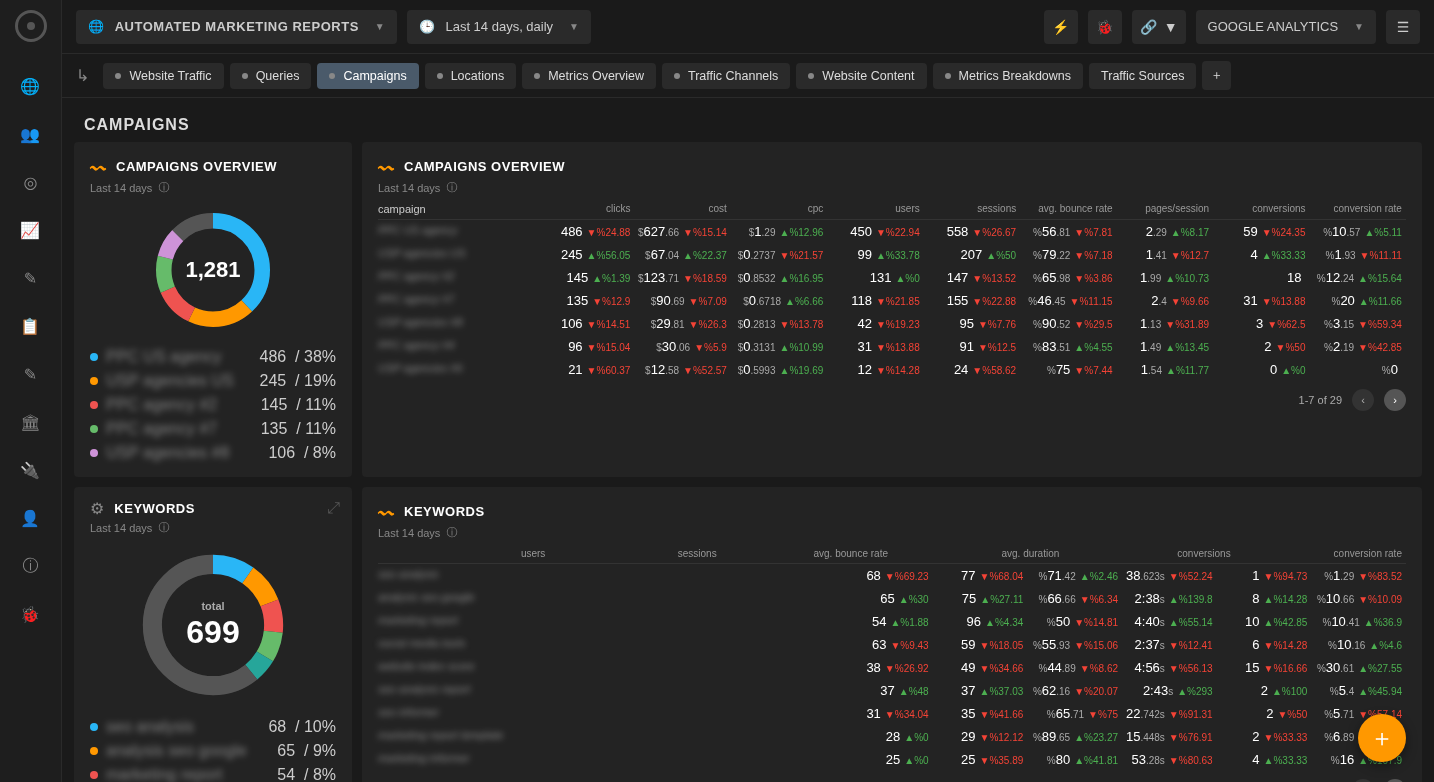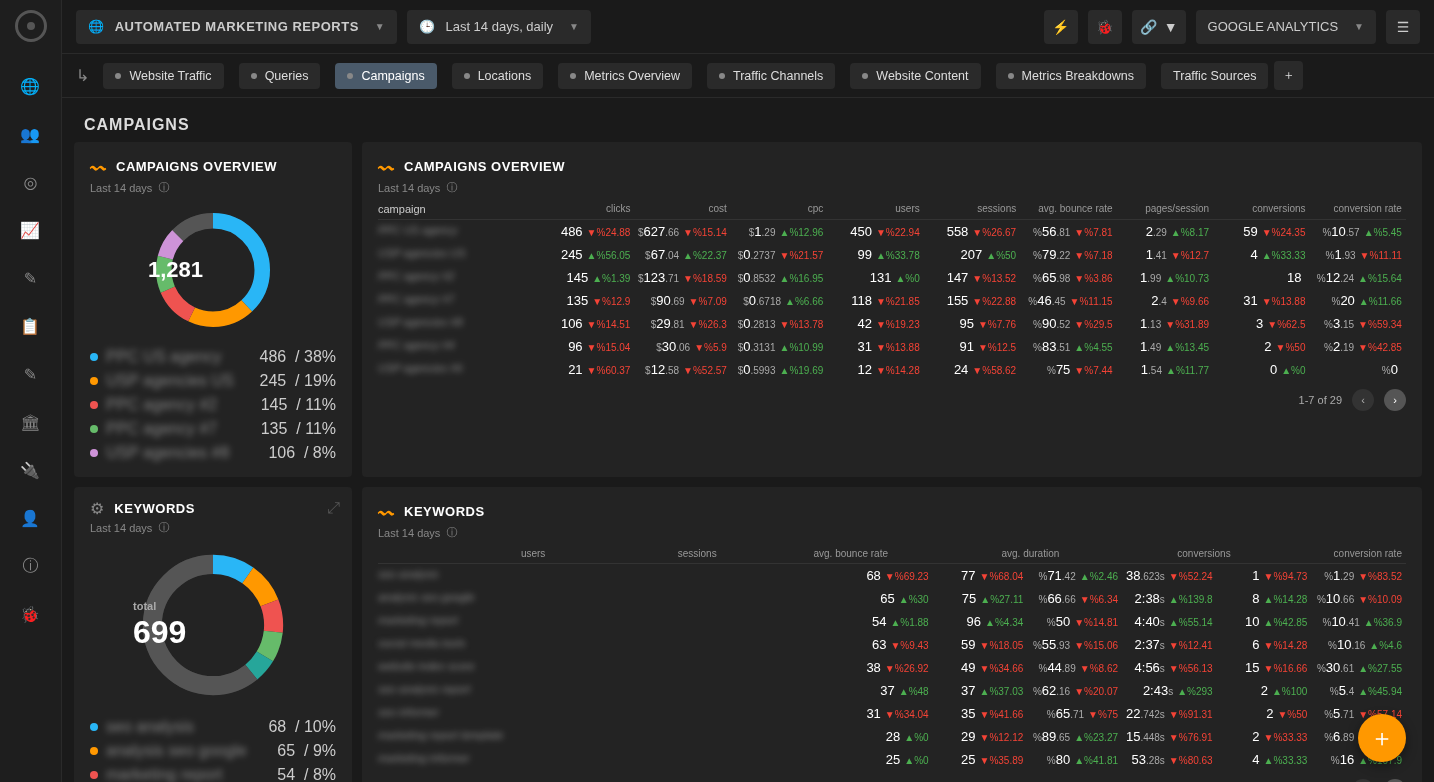--- a/index.html
+++ b/index.html
@@ -105,21 +105,21 @@
 .card.big { flex: 1; overflow:hidden; }
 .card-head { display:flex; align-items:center; gap:10px; margin-bottom:2px; }
 .card-title { font-size: 13px; font-weight: 600; color: #ffffff; letter-spacing: 0.5px; }
 .card-sub { font-size: 11px; color: #888; margin-bottom: 8px; display:flex; align-items:center; gap:6px; }
 .card-icon { color: #ff9800; }
 .donut-wrap { display:flex; flex-direction:column; align-items:center; margin: 10px 0; }
 .donut { position: relative; width: 130px; height: 130px; }
 .donut svg { transform: rotate(-90deg); }
 .donut-center {
   position:absolute; inset:0;
-  display:flex; flex-direction:column; justify-content:center;
+  display:flex; flex-direction:column; align-items:center; justify-content:center;
   font-size: 22px; font-weight:700; color:#fff;
 }
 .donut-center .lbl { font-size:11px; color:#aaa; font-weight:700; margin-bottom:2px; }
 .legend { width:100%; font-size:16px; color:#aaa; margin-top:8px; }
 .legend-row { display:flex; align-items:center; gap:8px; padding:3px 0; }
 .legend-dot { width:8px; height:8px; border-radius:50%; }
 .legend-label { flex:1; filter: blur(3px); opacity:0.7; }
 .legend-val { color:#ccc; }
 .tbl { width:100%; font-size:11.5px; }
 .tbl-head { display:flex; color:#999; font-size:10px; border-bottom:1px solid #333; padding-bottom:4px; margin-top:4px; }
@@ -198,21 +198,21 @@
       </div>
       <div class="dropdown">
         <span>GOOGLE ANALYTICS</span>
         <span class="chev">▼</span>
       </div>
       <div class="iconbtn">☰</div>
     </div>
 
     <div class="tabsrow">
       <span class="flowicon">↳</span>
-      <div id="tabs-container" style="display:flex;gap:15px;">
+      <div id="tabs-container" style="display:flex;gap:6px;">
           <div class="tab">Website Traffic</div>
           <div class="tab">Queries</div>
           <div class="tab active">Campaigns</div>
           <div class="tab">Locations</div>
           <div class="tab">Metrics Overview</div>
           <div class="tab">Traffic Channels</div>
           <div class="tab">Website Content</div>
           <div class="tab">Metrics Breakdowns</div>
           <div class="tab nodot">Traffic Sources</div>
         </div>
@@ -330,21 +330,21 @@
                   <div class="col">
                     <span class="val">2<span class="dec">.29</span></span>
                     <span class="delta up">▲%8.17</span>
                   </div>
                   <div class="col">
                     <span class="val">59</span>
                     <span class="delta down">▼%24.35</span>
                   </div>
                   <div class="col">
                     <span class="val"><span class="pre">%</span>10<span class="dec">.57</span></span>
-                    <span class="delta up">▲%5.45</span>
+                    <span class="delta up">▲%5.11</span>
                   </div>
                 </div>
                 <div class="tbl-row">
                   <div class="col-name">USP agencies US</div>
                   <div class="col">
                     <span class="val">245</span>
                     <span class="delta up">▲%56.05</span>
                   </div>
                   <div class="col">
                     <span class="val"><span class="pre">$</span>67<span class="dec">.04</span></span>

